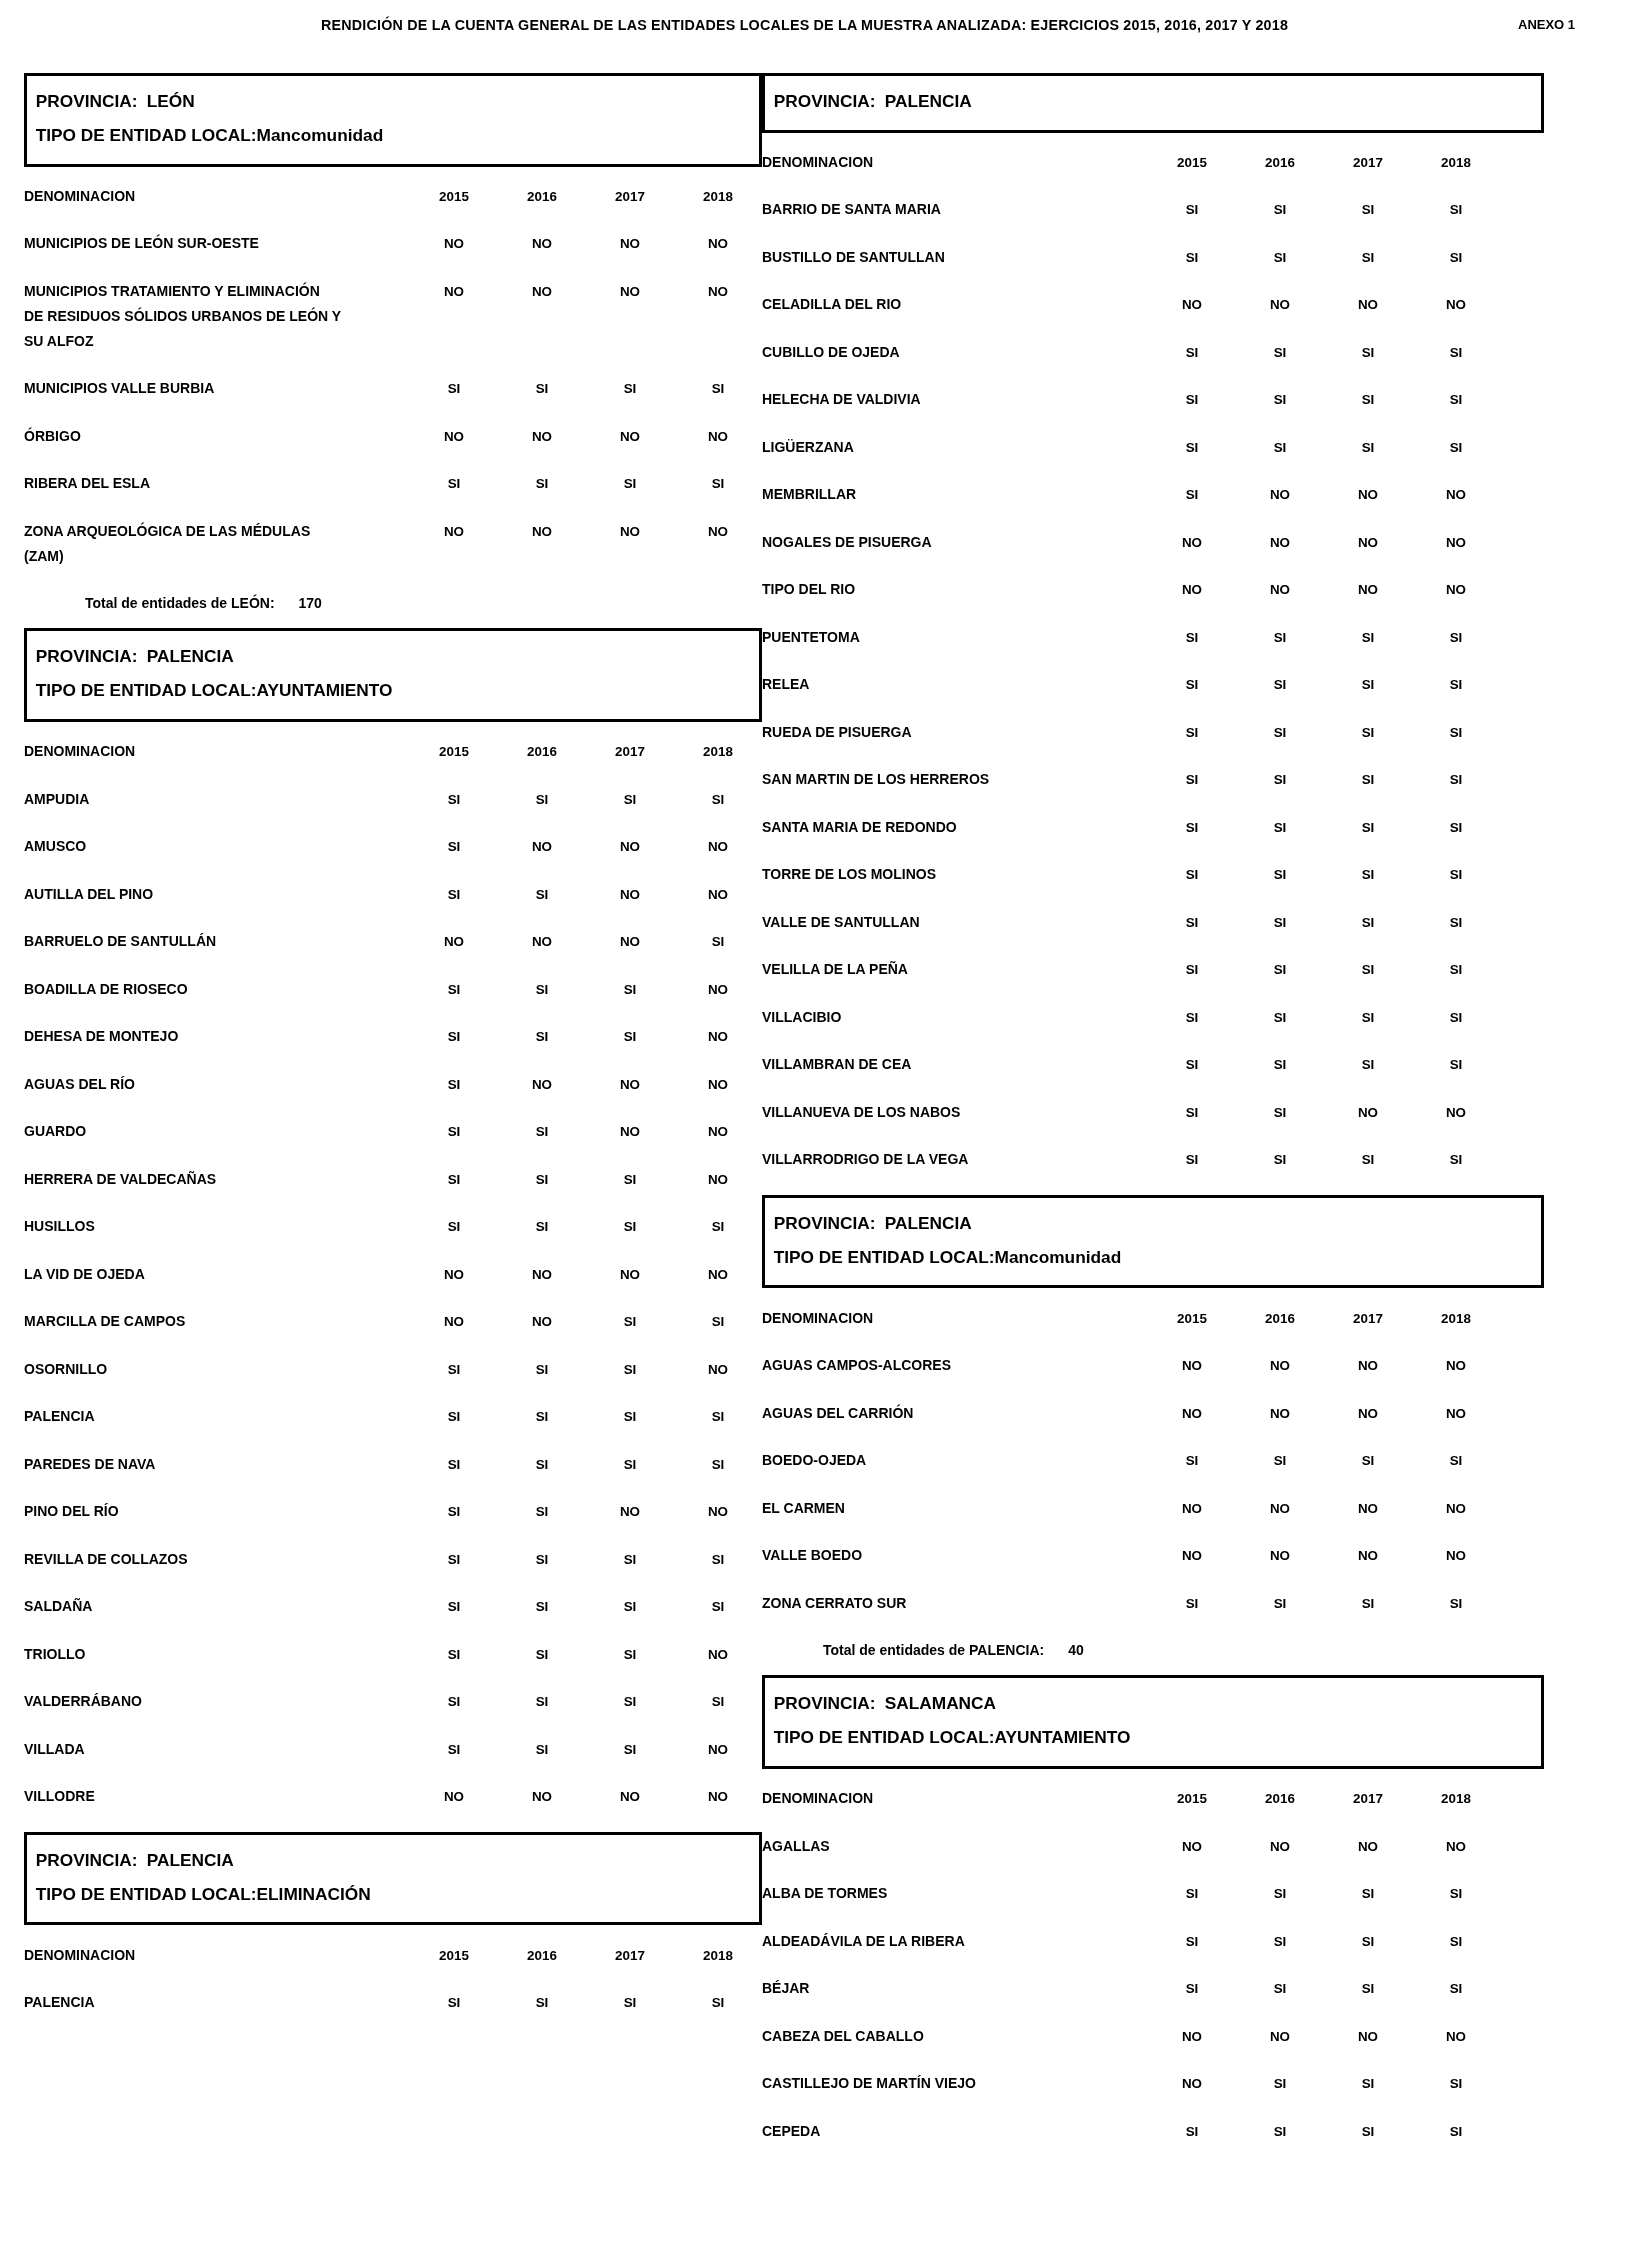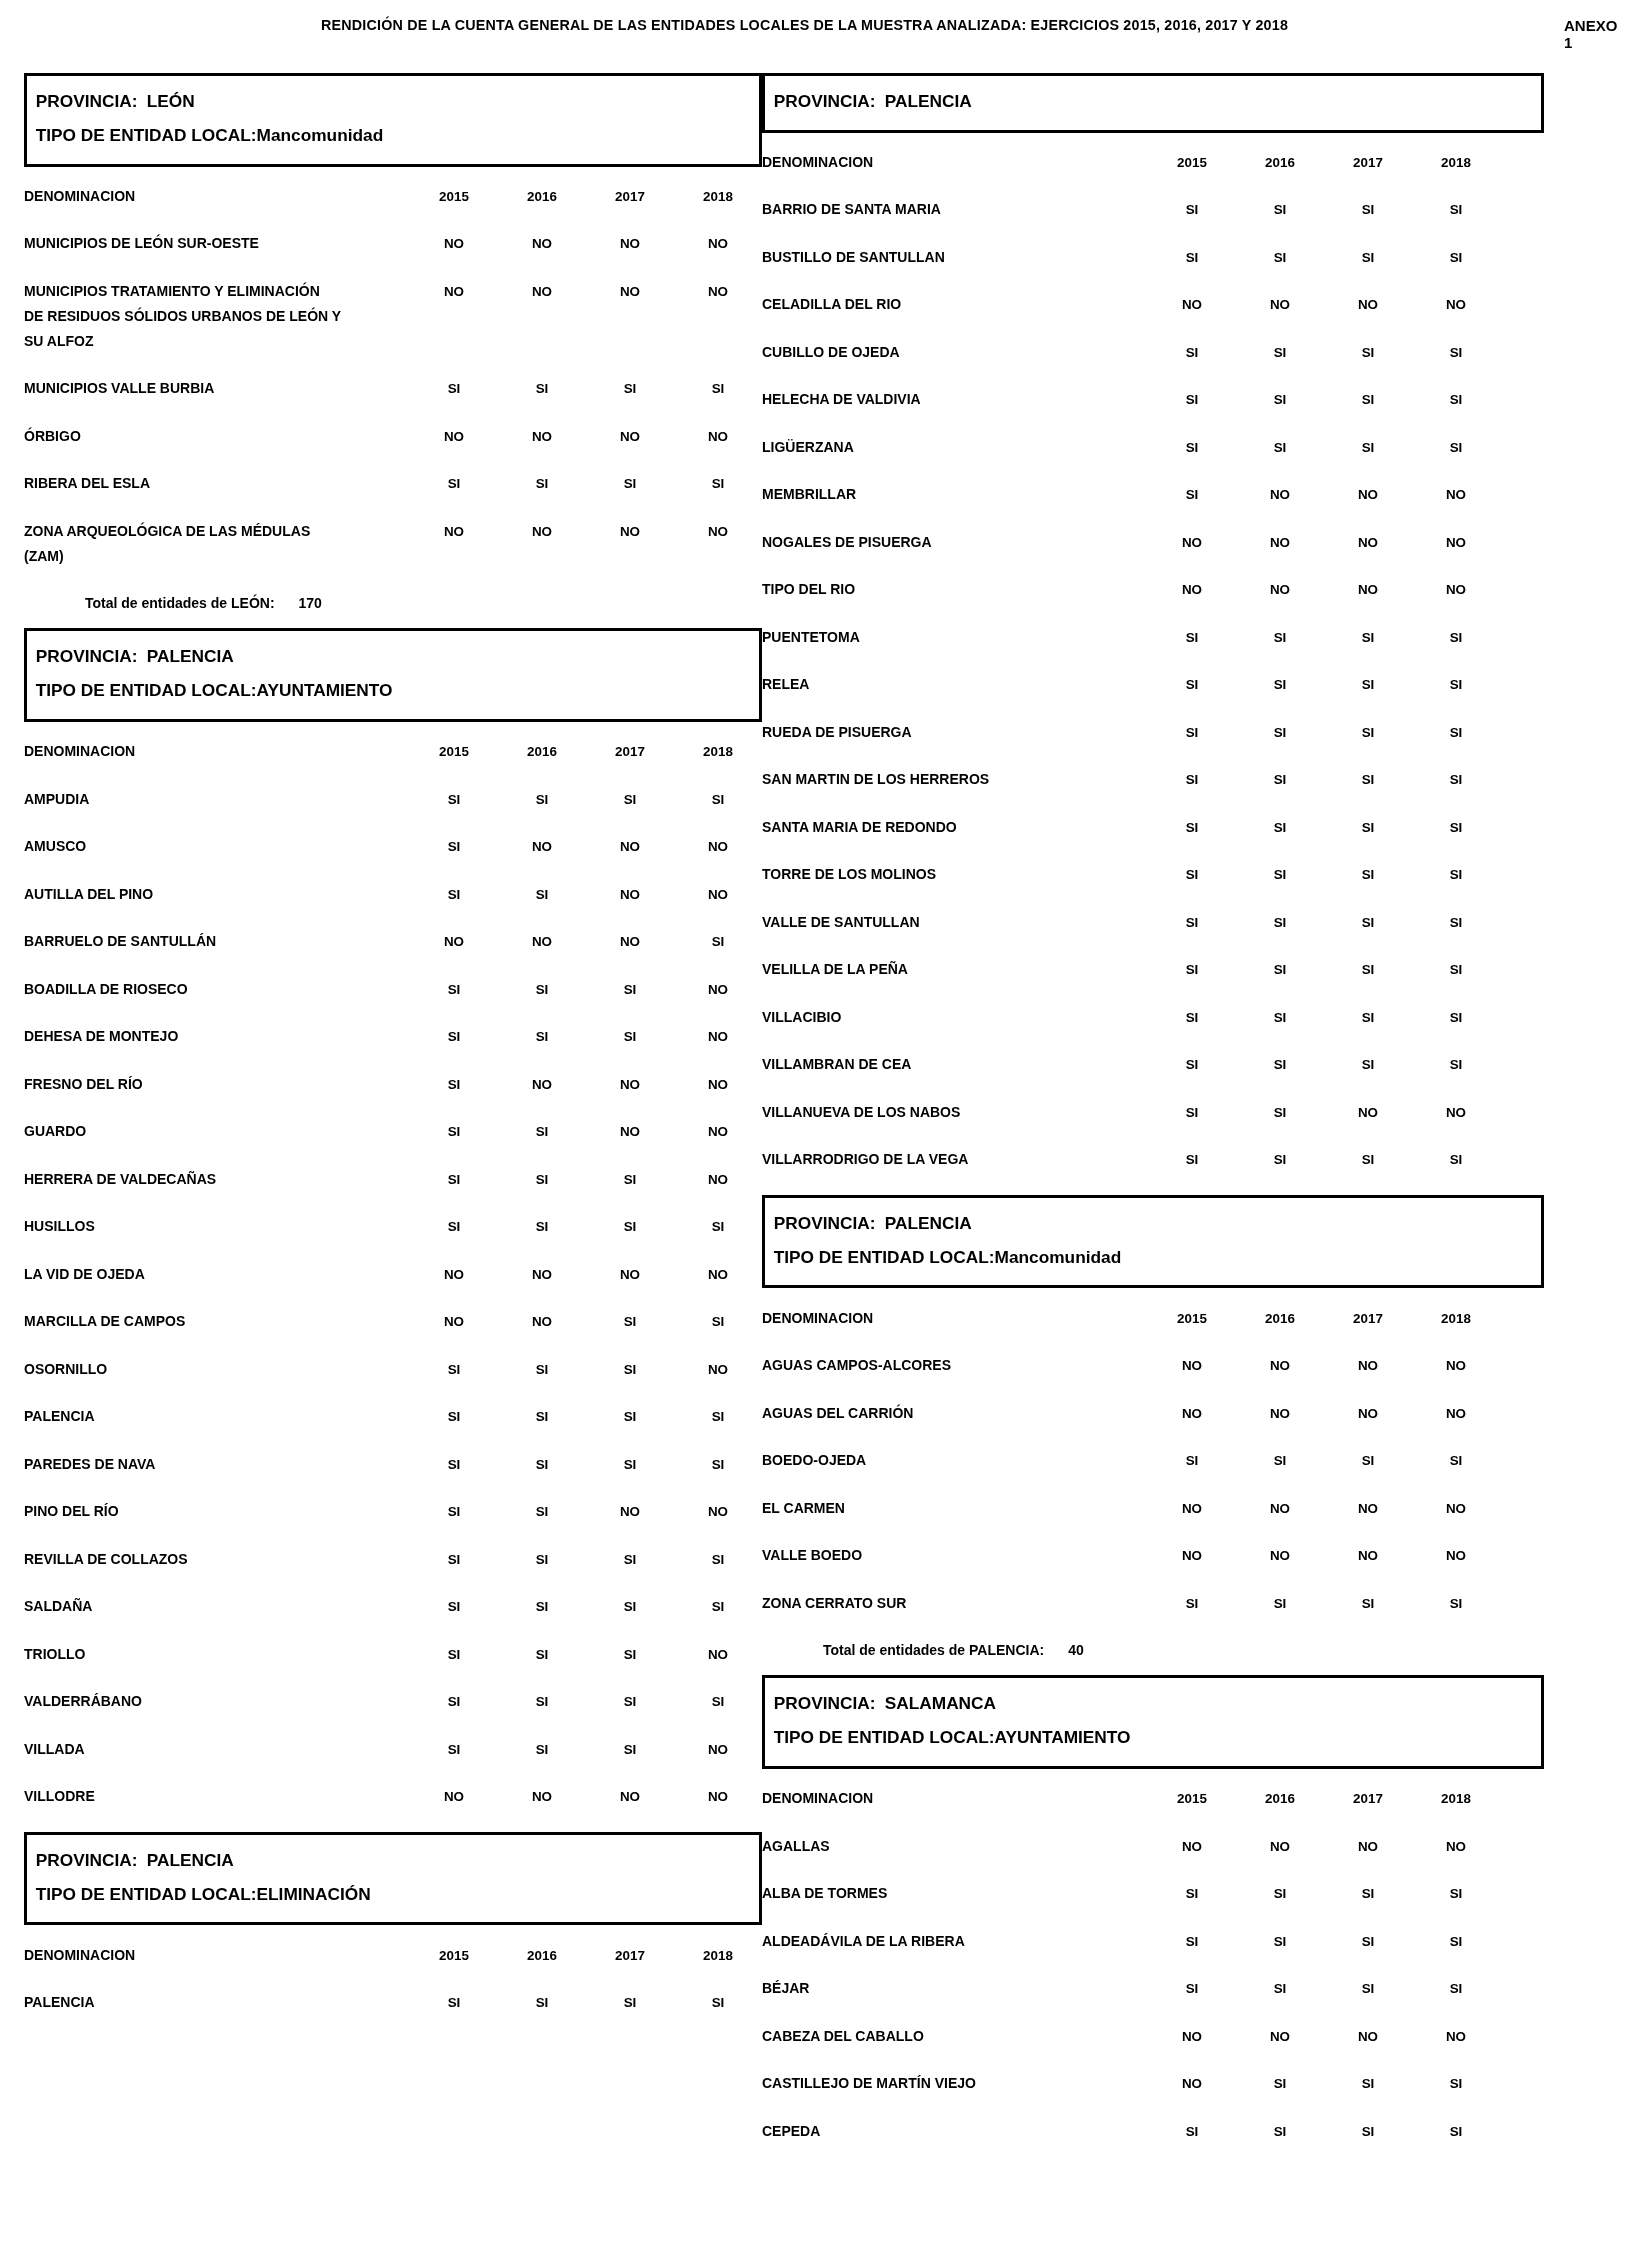--- a/index.html
+++ b/index.html
@@ -8,21 +8,21 @@
     width:1627px; height:2261px; margin:0; overflow:hidden;
     font-family:"Liberation Sans", sans-serif;
     font-weight:bold; color:#000000;
     position:relative;
   }
   .page-header { position:relative; height:73px; width:100%; }
   .doc-title {
     position:absolute; left:321px; top:17.3px;
     font-size:14.3px; letter-spacing:0.2px; white-space:nowrap;
   }
-  .annex { position:absolute; left:1564px; top:17.3px; font-size:15px; }
+  .annex { position:absolute; left:1518px; top:17.3px; font-size:13px; }
 
   .columns { display:flex; margin-left:24px; align-items:flex-start; }
   .col { display:block; }
   .col-left  { width:738px; }
   .col-right { width:782px; }
 
   .province-box {
     border:3.5px solid #000;
     padding:12px 12px 15.6px 8.7px;
     margin-bottom:0;
@@ -189,21 +189,21 @@
 
   <div class="trow">
     <span class="name-col">DEHESA DE MONTEJO</span>
     <span class="val-col">SI</span>
     <span class="val-col">SI</span>
     <span class="val-col">SI</span>
     <span class="val-col">NO</span>
   </div>
 
   <div class="trow">
-    <span class="name-col">FRESNO DEL RÍO</span>
+    <span class="name-col">AGUAS DEL RÍO</span>
     <span class="val-col">SI</span>
     <span class="val-col">NO</span>
     <span class="val-col">NO</span>
     <span class="val-col">NO</span>
   </div>
 
   <div class="trow">
     <span class="name-col">GUARDO</span>
     <span class="val-col">SI</span>
     <span class="val-col">SI</span>

